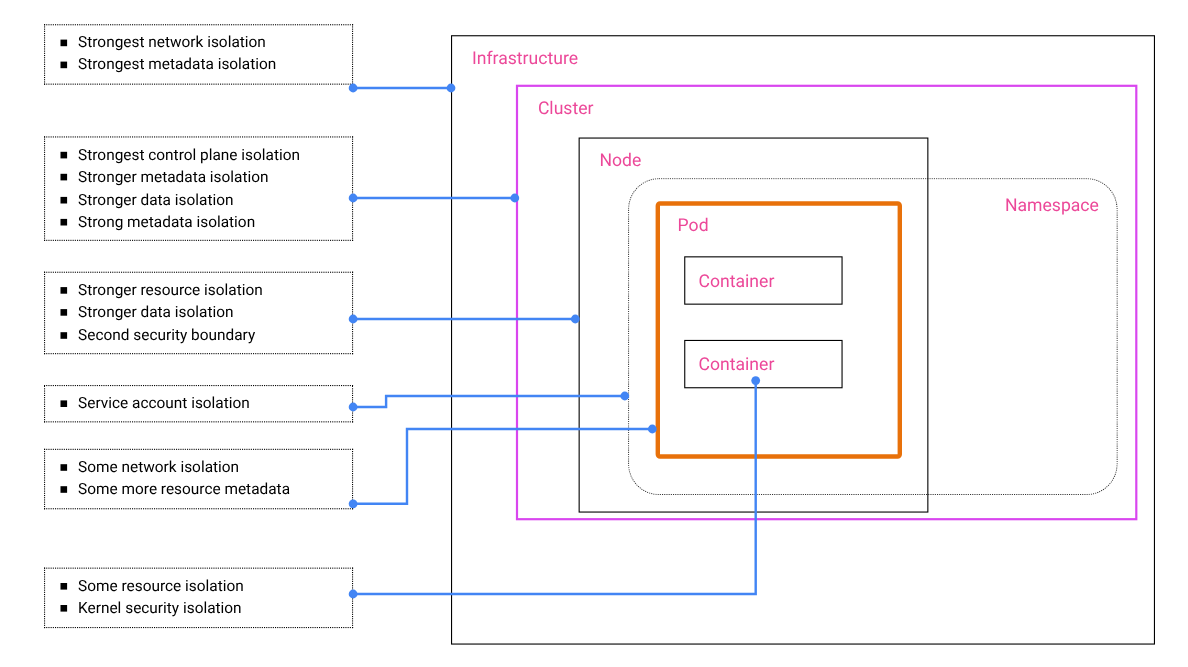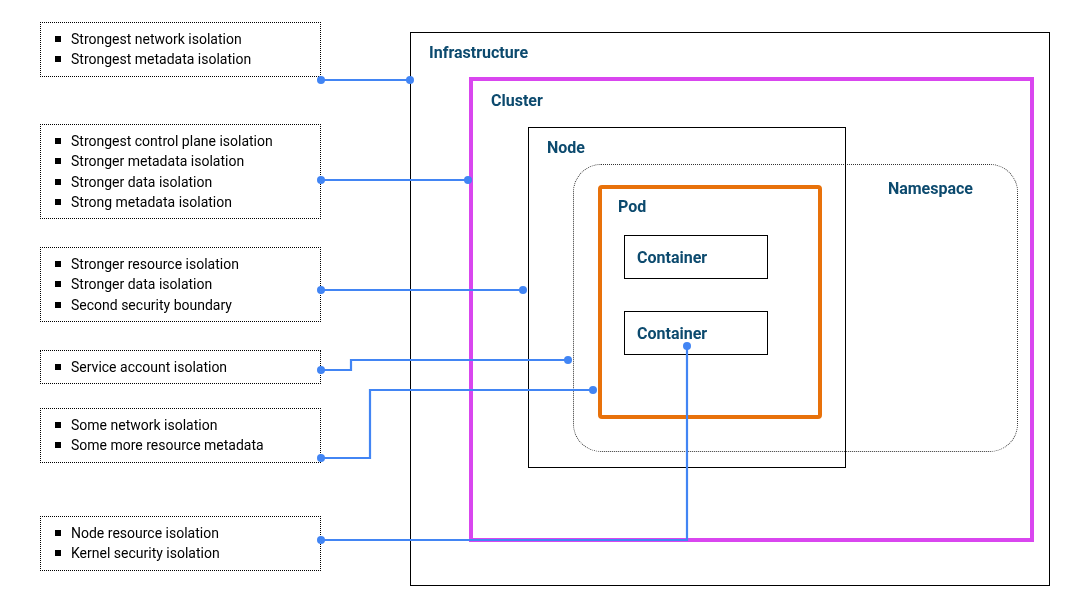--- a/index.html
+++ b/index.html
@@ -50,32 +50,31 @@
       position: absolute;
       left: 410px;
       top: 32px;
       width: 640px;
       height: 554px;
       border: 1px solid #000;
     }
     .box-label {
       position: absolute;
       font-size: 16px;
-      color: #0c4a6e;
-      font-weight: bold;
+      color: #ec4899;
     }
     .infra-box > .box-label { left: 18px; top: 10px; }
 
     .cluster-box {
       position: absolute;
       left: 58px;
       top: 44px;
       width: 565px;
-      height: 465px;
-      border: 4px solid #d946ef;
+      height: 396px;
+      border: 2px solid #d946ef;
     }
     .cluster-box > .box-label { left: 18px; top: 10px; }
 
     .node-box {
       position: absolute;
       left: 55px;
       top: 46px;
       width: 318px;
       height: 341px;
       border: 1px solid #000;
@@ -85,21 +84,21 @@
     .namespace-box {
       position: absolute;
       left: 100px;
       top: 83px;
       width: 445px;
       height: 288px;
       border: 1px dotted #333;
       border-radius: 28px;
     }
     .namespace-box > .box-label {
-      right: 44px;
+      right: 16px;
       top: 14px;
       left: auto;
       padding-left: 35px;
     }
 
     .pod-box {
       position: absolute;
       left: 125px;
       top: 104px;
       width: 224px;
@@ -165,21 +164,21 @@
   </ul>
 </div>
 <div class="iso-box iso-5">
   <ul>
     <li>Some network isolation</li>
     <li>Some more resource metadata</li>
   </ul>
 </div>
 <div class="iso-box iso-6">
   <ul>
-    <li>Node resource isolation</li>
+    <li>Some resource isolation</li>
     <li>Kernel security isolation</li>
   </ul>
 </div>
 
 <div class="infra-box">
   <div class="box-label">Infrastructure</div>
 
   <div class="cluster-box">
     <div class="box-label">Cluster</div>
 

